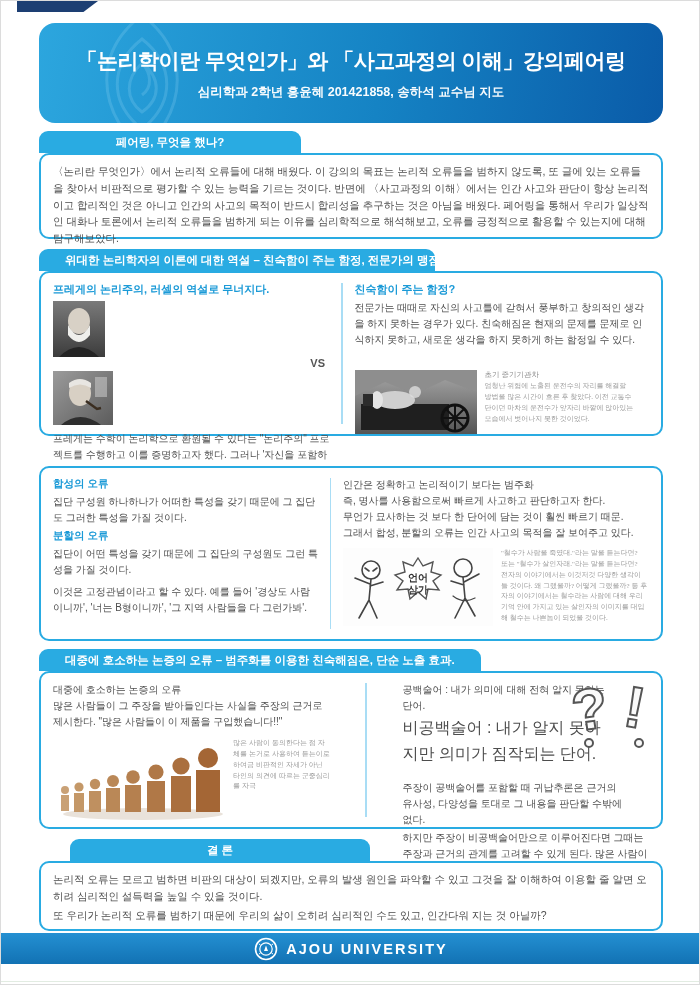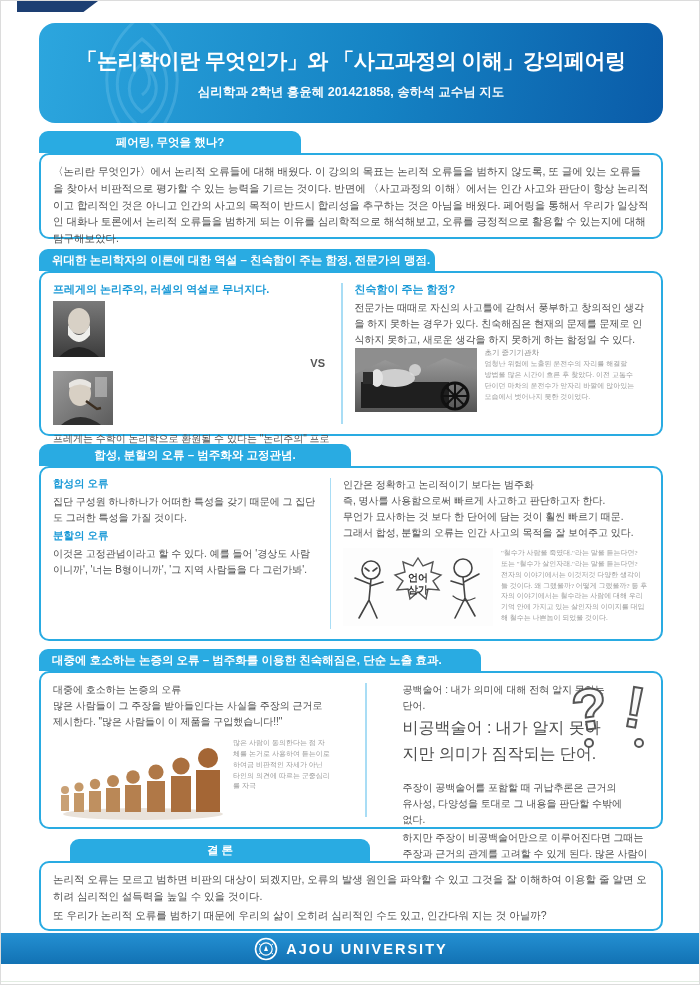--- a/index.html
+++ b/index.html
@@ -14,21 +14,21 @@
           background:linear-gradient(100deg,#2ca6de 0%,#1583c4 55%,#0a5ba8 100%);
           overflow:hidden;text-align:center;color:#fff;}
   .header .watermark{position:absolute;left:28px;top:-14px;opacity:.55;}
   .header .title{position:relative;margin-top:24px;font-size:21px;font-weight:bold;letter-spacing:-.5px;}
   .header .subtitle{position:relative;margin-top:9px;font-size:12.5px;font-weight:bold;opacity:.97;}
   
   .sec{position:absolute;left:38px;width:624px;}
   .tab{position:absolute;top:0;height:22px;line-height:22px;background:#29abe2;color:#fff;
        font-weight:bold;font-size:11.5px;border-radius:9px 9px 0 0;box-sizing:border-box;white-space:nowrap;}
   .tab.center{text-align:center;}
-  .tab.left{text-align:left;padding-left:13px;}
+  .tab.left{text-align:left;padding-left:26px;}
   .box{position:absolute;top:22px;left:0;width:624px;background:#fff;border:2.5px solid #29abe2;
        border-radius:10px;box-sizing:border-box;}
   .box .pad{padding:8px 12px;}
   .body-text{font-size:10.5px;line-height:1.6;color:#4d4d4d;margin:0;}
   .pre{white-space:pre-line;}
   .blue-h{font-size:11px;font-weight:bold;color:#1b9ad7;margin:0 0 3px 0;}
   .two-col{display:flex;}
   .col-l{width:300px;padding:9px 10px 6px 12px;box-sizing:border-box;}
   .col-r{flex:1;padding:9px 12px 6px 12px;box-sizing:border-box;position:relative;}
   .vdiv{width:1.5px;background:#a9ddf5;margin:10px 0;}
@@ -106,21 +106,21 @@
             <path d="M8,54 Q27,38 48,54 Z" fill="#2e2e2e"></path>
             <path d="M33,30 L44,38 L48,37" stroke="#3a2d20" stroke-width="2.5" fill="none"></path>
           </svg>
         </div>
         <p class="body-text" style="font-size:10px;">프레게는 수학이 논리학으로 환원될 수 있다는 "논리주의" 프로젝트를 수행하고 이를 증명하고자 했다. 그러나 '자신을 포함하는 모든 집합'이라는 무한집합이 러셀의 역설을 낳는다는 문제에 부딪혀 프레게의 시도는 무너지게 된다.</p>
       </div>
       <div class="vdiv"></div>
       <div class="col-r">
         <p class="blue-h">친숙함이 주는 함정?</p>
         <p class="body-text" style="font-size:10px;">전문가는 때때로 자신의 사고틀에 갇혀서 풍부하고 창의적인 생각을 하지 못하는 경우가 있다. 친숙해짐은 현재의 문제를 문제로 인식하지 못하고, 새로운 생각을 하지 못하게 하는 함정일 수 있다.</p>
-        <div class="row" style="margin-top:0;">
+        <div class="row" style="margin-top:22px;font-family:Liberation Serif, serif;">
           <svg class="img-frame" width="122" height="64" viewBox="0 0 122 64">
             <defs>
                 <linearGradient id="tg" x1="0" y1="0" x2="0" y2="1">
               <stop offset="0" stop-color="#a8a8a8"></stop>
                   <stop offset="1" stop-color="#545454"></stop>
                 </linearGradient>
               </defs>
             <rect width="122" height="64" fill="url(#tg)"></rect>
             <path d="M0,26 L30,12 L60,24 L90,10 L122,22 L122,0 L0,0 Z" fill="#8e8e8e"></path>
             <rect x="6" y="34" width="88" height="26" fill="#1f1f1f"></rect>
@@ -134,26 +134,26 @@
           <div style="margin-left:8px;width:150px;">
             <div class="caption-title">초기 증기기관차</div>
             <div class="caption">엄청난 위험에 노출된 운전수의 자리를 해결할 방법을 많은 시간이 흐른 후 찾았다. 이전 교통수단이던 마차의 운전수가 앞자리 바깥에 앉아있는 모습에서 벗어나지 못한 것이었다.</div>
           </div>
         </div>
       </div>
     </div>
   </div>
 
   <div class="sec" style="top:443px;height:200px;">
-    <div class="tab center" style="left:0;width:312px;">합성, 분할의 오류 – 범주화와 고정관념.</div>
     <div class="box two-col" style="height:175px;">
       <div class="col-l">
         <p class="blue-h" style="font-size:10.5px;">합성의 오류</p>
         <p class="body-text" style="font-size:10px;margin-bottom:3px;">집단 구성원 하나하나가 어떠한 특성을 갖기 때문에 그 집단도 그러한 특성을 가질 것이다.</p>
         <p class="blue-h" style="font-size:10.5px;">분할의 오류</p>
+        <p class="body-text" style="font-size:10px;margin-bottom:6px;">집단이 어떤 특성을 갖기 때문에 그 집단의 구성원도 그런 특성을 가질 것이다.</p>
         <p class="body-text" style="font-size:10px;">이것은 고정관념이라고 할 수 있다. 예를 들어 '경상도 사람이니까', '너는 B형이니까', '그 지역 사람들을 다 그런가봐'.</p>
       </div>
       <div class="vdiv"></div>
       <div class="col-r">
         <p class="body-text pre" style="font-size:10px;">인간은 정확하고 논리적이기 보다는 범주화
 즉, 명사를 사용함으로써 빠르게 사고하고 판단하고자 한다.
 무언가 묘사하는 것 보다 한 단어에 담는 것이 훨씬 빠르기 때문.
 그래서 합성, 분할의 오류는 인간 사고의 목적을 잘 보여주고 있다.</p>
         <div class="row" style="margin-top:7px;font-family:Liberation Serif, serif;">
           <svg class="img-frame" width="150" height="78" viewBox="0 0 150 78">

